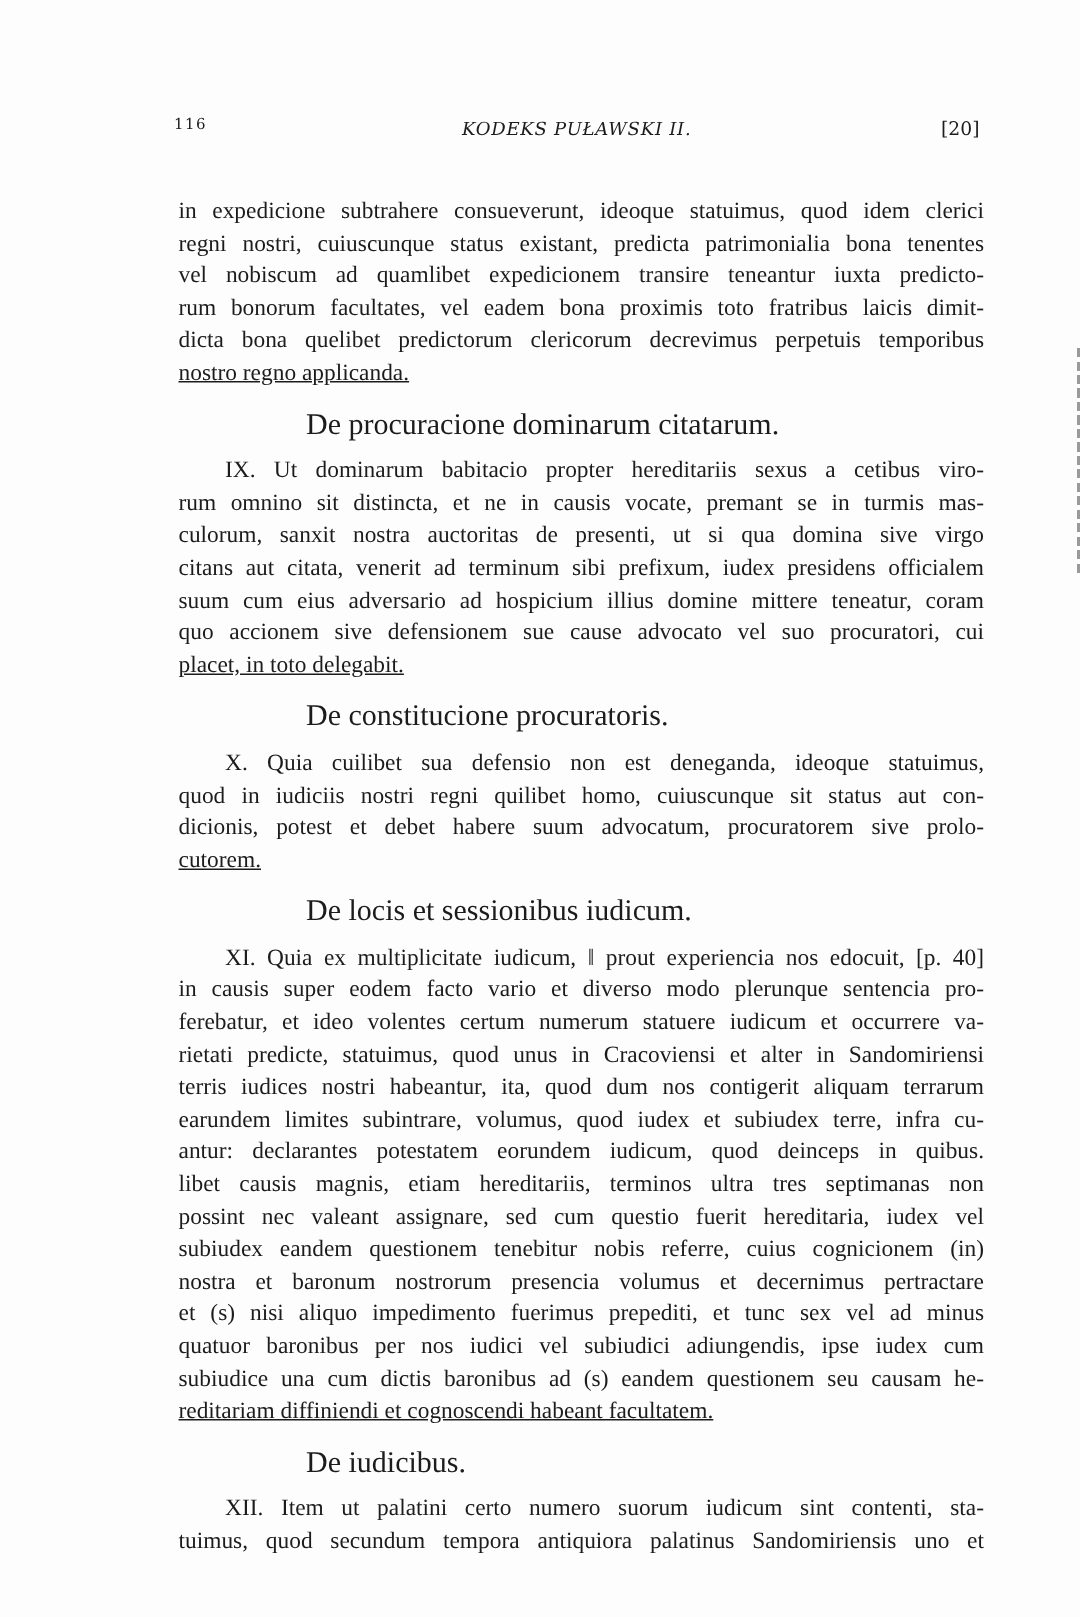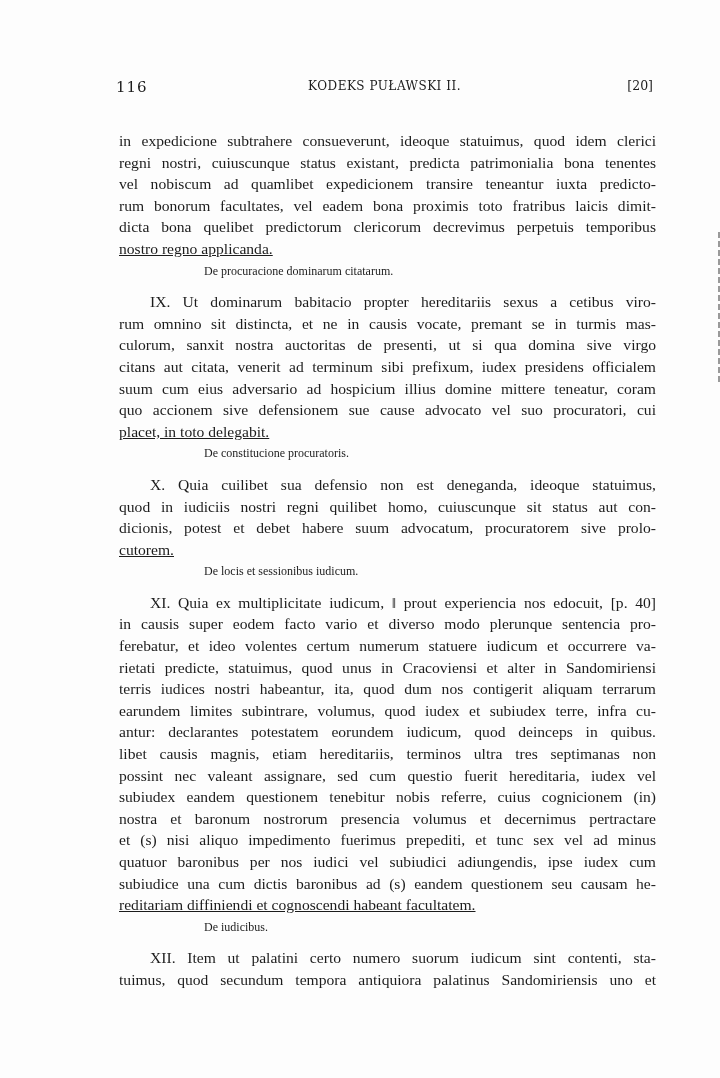--- a/index.html
+++ b/index.html
@@ -2,35 +2,35 @@
 <html><head>
 <meta charset="utf-8">
 <style>
   html, body { margin: 0; padding: 0; }
   body {
     width: 720px; height: 1078px; background: #fdfdfd; position: relative; overflow: hidden;
     font-family: "DejaVu Serif", "Liberation Serif", serif; color: #1c1c1c;
   }
   .page { position: absolute; left: 116px; top: 0; width: 537px; }
   .header { position: absolute; top: 78px; left: 0; width: 537px; height: 20px; font-size: 13px; }
-  .hdr-num { position: absolute; left: 0; top: 0; font-size: 15px; letter-spacing: 1px; }
-  .hdr-title { position: absolute; left: 0; right: 0; text-align: center; top: 1px; font-size: 12px; letter-spacing: 0.5px; }
+  .hdr-num { position: absolute; left: 0; top: 0; font-size: 10px; letter-spacing: 1px; }
+  .hdr-title { position: absolute; left: 0; right: 0; text-align: center; top: 1px; font-size: 12px; letter-spacing: 0.5px; font-style: italic; }
   .hdr-ref { position: absolute; right: 0; top: 0; font-size: 12.5px; }
   .body { position: absolute; top: 130px; left: 3px; width: 537px; }
   .line {
     font-family: "Liberation Serif", "DejaVu Serif", serif;
     font-size: 15.6px; line-height: 21.6px; height: 21.6px; white-space: nowrap;
     text-align: justify; text-align-last: justify; display: block;
   }
   .line.last { text-align-last: left; text-decoration: underline; }
   .indent { padding-left: 31px; }
   .heading {
     font-family: "Liberation Serif", "DejaVu Serif", serif;
-    font-size: 12px; line-height: 21.6px; height: 21.6px; padding-left: 85px; white-space: nowrap;
-    margin-top: 1px; margin-bottom: 9px;
+    font-size: 20px; line-height: 21.6px; height: 21.6px; padding-left: 85px; white-space: nowrap;
+    margin-top: 13px; margin-bottom: 9px;
   }
   .edge-mark {
     position: absolute; left: 718px; top: 232px; width: 2px; height: 150px;
     background: repeating-linear-gradient(to bottom, #9a9a9a 0 6px, transparent 6px 9px);
   }
 </style>
 </head>
 <body>
 
 <div class="page">

